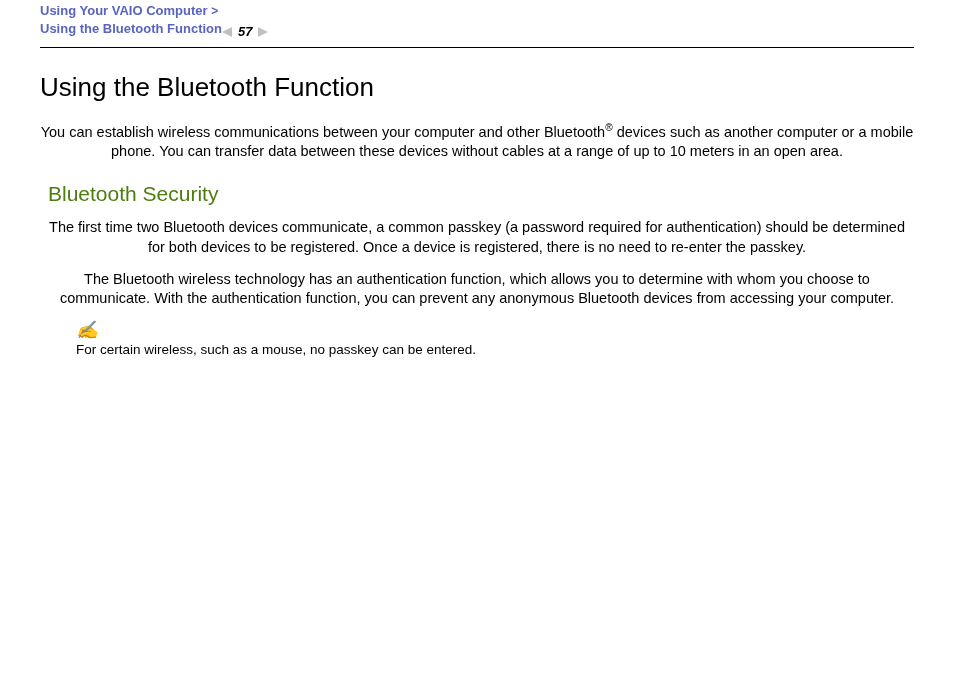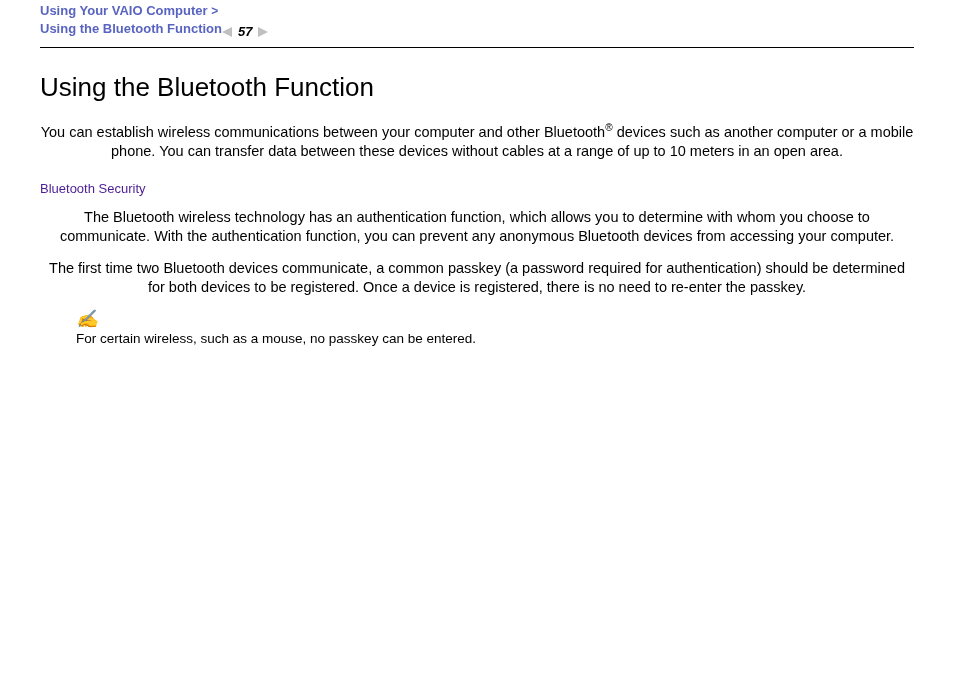--- a/index.html
+++ b/index.html
@@ -56,24 +56,24 @@
     line-height: 1.35;
     color: #000;
   }
   h1.title {
     font-size: 26px;
     font-weight: normal;
     margin-bottom: 16px;
   }
   .para { margin-bottom: 12px; text-align: center; }
   h2.subhead {
-    color: #4c1d95;
-    font-size: 13px;
+    color: #4d7c0f;
+    font-size: 21px;
     font-weight: normal;
-    margin: 18px 0 10px 0;
+    margin: 18px 0 10px 8px;
   }
   .note-block {
     margin: 10px 0 0 36px;
     font-size: 13.5px;
   }
   .note-icon {
     color: #2040e0;
     font-size: 18px;
     line-height: 1;
     margin-bottom: 2px;
@@ -104,21 +104,21 @@
 
 <div class="content">
   <h1 class="title">Using the Bluetooth Function</h1>
 
   <p class="para">
     <span>You can establish wireless communications between your computer and other Bluetooth</span><sup>®</sup><span> devices such as another computer or a mobile phone. You can transfer data between these devices without cables at a range of up to 10 meters in an open area.</span>
   </p>
 
   <h2 class="subhead">Bluetooth Security</h2>
 
+  <p class="para">The first time two Bluetooth devices communicate, a common passkey (a password required for authentication) should be determined for both devices to be registered. Once a device is registered, there is no need to re-enter the passkey.</p>
+
   <p class="para">The Bluetooth wireless technology has an authentication function, which allows you to determine with whom you choose to communicate. With the authentication function, you can prevent any anonymous Bluetooth devices from accessing your computer.</p>
-
-  <p class="para">The first time two Bluetooth devices communicate, a common passkey (a password required for authentication) should be determined for both devices to be registered. Once a device is registered, there is no need to re-enter the passkey.</p>
 
   <div class="note-block">
     <div class="note-icon">✍</div>
     <div class="note-line">For certain wireless, such as a mouse, no passkey can be entered.</div>
   </div>
 </div>
 
 </body></html>

